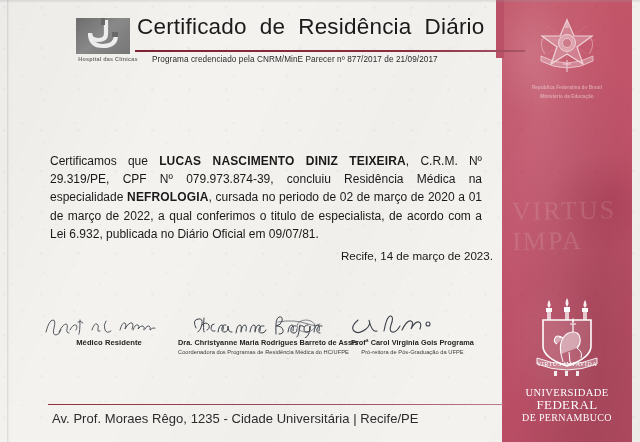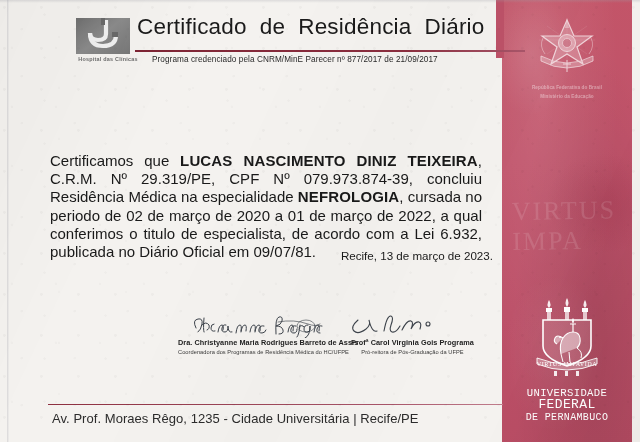--- a/index.html
+++ b/index.html
@@ -155,21 +155,21 @@
     white-space: nowrap;
     margin-left: 12px;
   }
 
   
   .body-text {
     position: absolute;
     left: 50px;
     top: 152px;
     width: 432px;
-    font-size: 15px;
+    font-size: 12px;
     line-height: 18.2px;
     color: #1a1a1a;
     text-align: justify;
     z-index: 20;
   }
   .body-text b { font-weight: bold; letter-spacing: 0.15px; }
 
   .date-line {
     position: absolute;
     left: 50px;
@@ -249,21 +249,21 @@
     top: 296px;
     width: 114px;
     text-align: center;
     z-index: 10;
   }
   .ufpe-word {
     font-size: 10.4px;
     line-height: 12.4px;
     color: #ffffff;
     letter-spacing: 0.35px;
-    font-family: Liberation Mono, monospace;
+    font-family: Liberation Serif, serif;
     text-transform: uppercase;
     margin-top: 3px;
   }
   .ufpe-word span { display: block; }
   .ufpe-word .l1 { font-size: 10.6px; }
   .ufpe-word .l2 { font-size: 13px; }
   .ufpe-word .l3 { font-size: 10.0px; }
 
   .watermark {
     position: absolute;
@@ -379,22 +379,41 @@
       <span class="w">Certificado</span><span class="w">de</span><span class="w">Residência</span><span class="w">Diário</span>
     </div>
     <div class="title-rule"></div>
     <div class="subtitle">Programa credenciado pela CNRM/MinE Parecer nº 877/2017 de 21/09/2017</div>
   </div>
 
   <div class="body-text">
     <span>Certificamos que </span><b>LUCAS NASCIMENTO DINIZ TEIXEIRA</b><span>, C.R.M. Nº </span><span>29.319/PE</span><span>, CPF Nº </span><span>079.973.874-39</span><span>, concluiu Residência Médica na especialidade </span><b>NEFROLOGIA</b><span>, cursada no periodo de </span><span>02 de março de 2020</span><span> a </span><span>01 de março de 2022</span><span>, a qual conferimos o titulo de especialista, de acordo com a Lei </span><span>6.932</span><span>, publicada no Diário Oficial em </span><span>09/07/81</span><span>.</span>
   </div>
 
-  <div class="date-line">Recife, 13 de março de 2023.</div>
-
+  <div class="date-line">Recife, 14 de março de 2023.</div>
+
+  <div class="sig-block sig-1">
+    <div class="sig-ink">
+      <svg width="150" height="26" viewBox="0 0 150 26">
+        <g fill="none" stroke="#444a52" stroke-width="0.9" stroke-linecap="round">
+          <path d="M12 20 q3 -12 7 -12 q3 0 1 8 q-2 7 2 7 q3 0 5 -5"></path>
+          <path d="M25 20 q4 -8 7 -8 q2 0 1 5 q-1 4 2 4"></path>
+          <path d="M36 18 q3 -6 6 -5 q2 1 0 5"></path>
+          <path d="M46 8 q0 12 -1 14 M44 10 q3 -2 5 1"></path>
+          <path d="M58 18 q2 -7 5 -6 q2 1 1 5 q-1 3 2 2"></path>
+          <path d="M72 9 q-3 4 -1 9 q2 4 6 1"></path>
+          <path d="M86 18 q2 -8 5 -7 q2 1 0 6 q4 -7 7 -6 q2 1 0 6"></path>
+          <path d="M99 18 q2 -6 5 -5 q2 1 0 4 q3 -4 5 -3 q2 1 1 4"></path>
+          <path d="M111 17 q2 -4 4 -3 q2 1 1 4 q3 -3 5 -2"></path>
+        </g>
+      </svg>
+    </div>
+    <div class="sig-name">Médico Residente</div>
+    <div class="sig-role"></div>
+  </div>
 
   <div class="sig-block sig-2">
     <div class="sig-ink">
       <svg width="165" height="26" viewBox="0 0 165 26">
         <g fill="none" stroke="#3d434b" stroke-width="1" stroke-linecap="round">
           <path d="M18 16 q-4 -8 2 -9 q5 -1 4 5 q-1 6 -4 8"></path>
           <path d="M26 6 q-1 12 0 14 M24 13 q4 -4 7 0 q1 4 -2 5"></path>
           <path d="M36 12 q-3 0 -3 4 q0 4 4 3"></path>
           <path d="M40 20 q1 -7 4 -7 q2 0 1 5"></path>
           <path d="M48 13 q-3 -1 -4 3 q-1 4 3 4 q3 0 3 -6 q0 7 4 6"></path>

